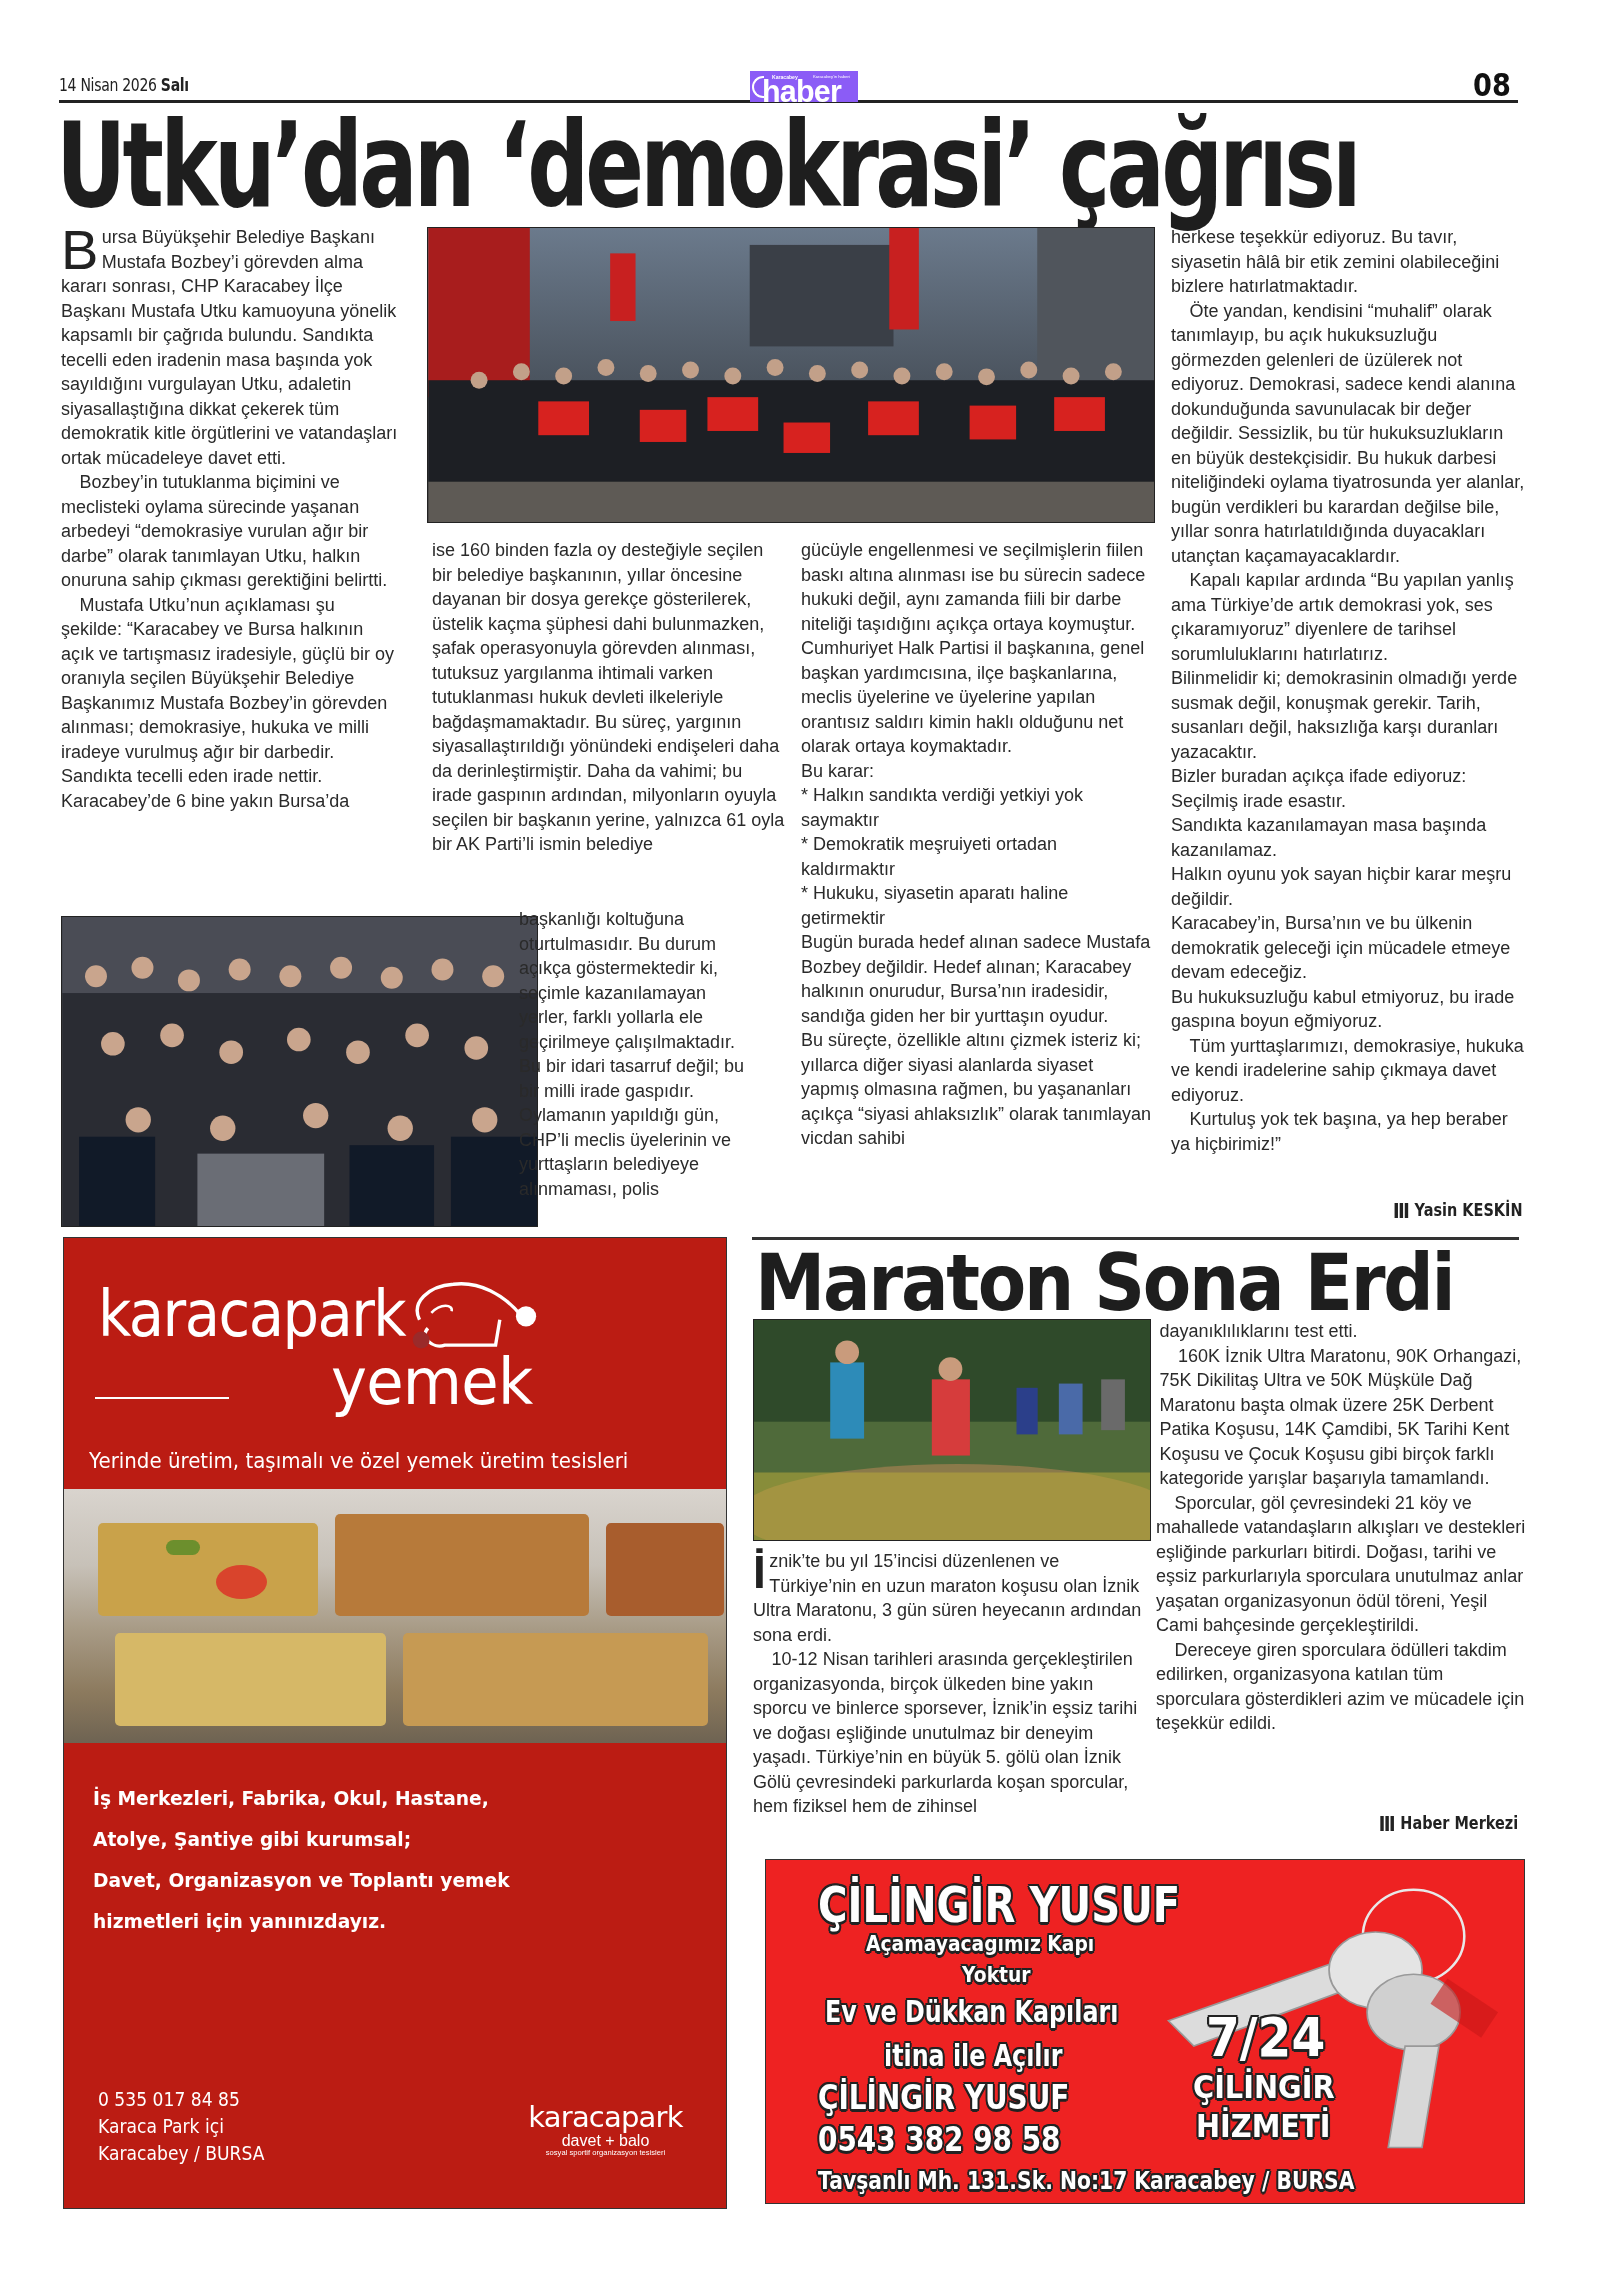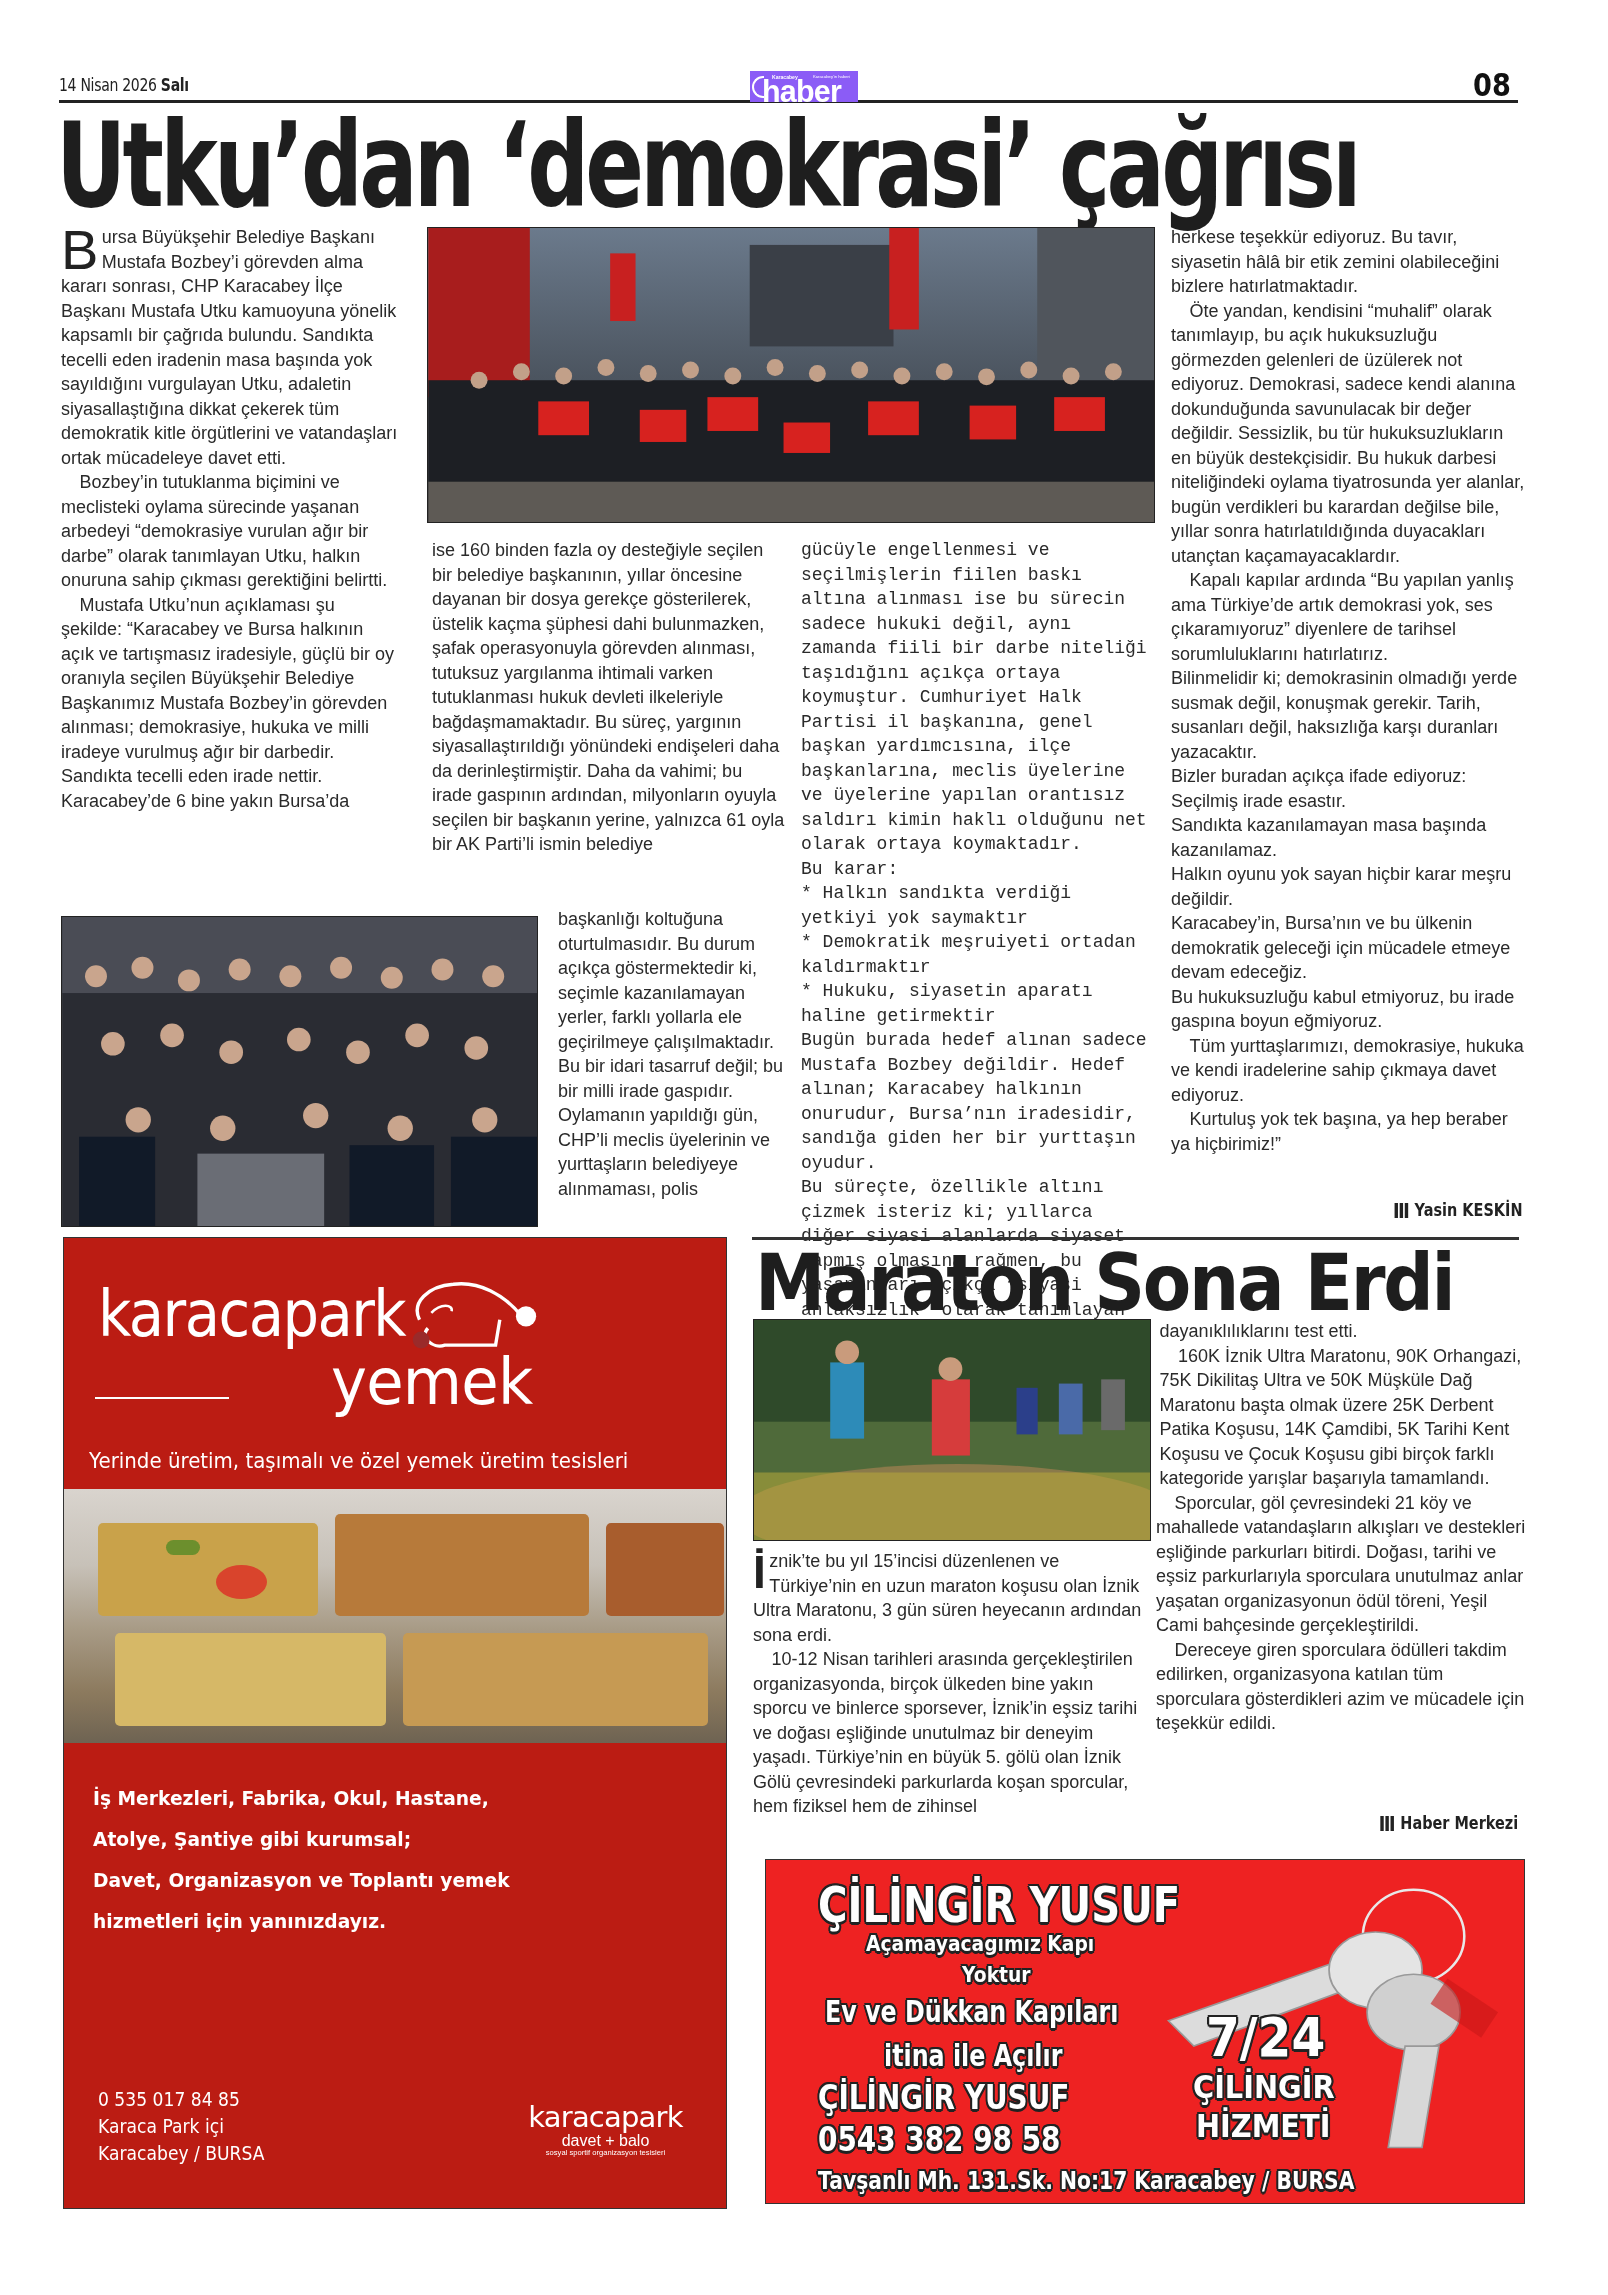--- a/index.html
+++ b/index.html
@@ -163,25 +163,25 @@
       <rect x="20" y="260" width="90" height="108"></rect>
         <rect x="340" y="270" width="100" height="98"></rect>
         <rect x="460" y="260" width="104" height="108"></rect>
     </g>
     <g fill="#6a6d75">
         <rect x="160" y="280" width="150" height="88"></rect>
       </g>
   </svg>
 </div>
 
-<div class="abs col" style="left:558px; top:907px; width:241px;">
+<div class="abs col" style="left:519px; top:907px; width:241px;">
   <p>başkanlığı koltuğuna oturtulmasıdır. Bu durum açıkça göstermektedir ki, seçimle kazanılamayan yerler, farklı yollarla ele geçirilmeye çalışılmaktadır. Bu bir idari tasarruf değil; bu bir milli irade gaspıdır. Oylamanın yapıldığı gün, CHP’li meclis üyelerinin ve yurttaşların belediyeye alınmaması, polis</p>
 </div>
 
-<div class="abs col" style="left:801px; top:538px; width:355px;font-family:Liberation Mono, monospace;">
+<div class="abs col" style="left:801px; top:538px; width:355px;">
   <p>gücüyle engellenmesi ve seçilmişlerin fiilen baskı altına alınması ise bu sürecin sadece hukuki değil, aynı zamanda fiili bir darbe niteliği taşıdığını açıkça ortaya koymuştur. Cumhuriyet Halk Partisi il başkanına, genel başkan yardımcısına, ilçe başkanlarına, meclis üyelerine ve üyelerine yapılan orantısız saldırı kimin haklı olduğunu net olarak ortaya koymaktadır.</p>
   <p>Bu karar:</p>
   <p>* Halkın sandıkta verdiği yetkiyi yok saymaktır</p>
   <p>* Demokratik meşruiyeti ortadan kaldırmaktır</p>
   <p>* Hukuku, siyasetin aparatı haline getirmektir</p>
   <p>Bugün burada hedef alınan sadece Mustafa Bozbey değildir. Hedef alınan; Karacabey halkının onurudur, Bursa’nın iradesidir, sandığa giden her bir yurttaşın oyudur.</p>
   <p>Bu süreçte, özellikle altını çizmek isteriz ki; yıllarca diğer siyasi alanlarda siyaset yapmış olmasına rağmen, bu yaşananları açıkça “siyasi ahlaksızlık” olarak tanımlayan vicdan sahibi</p>
 </div>
 
 <div class="abs col" style="left:1171px; top:225px; width:355px;">

